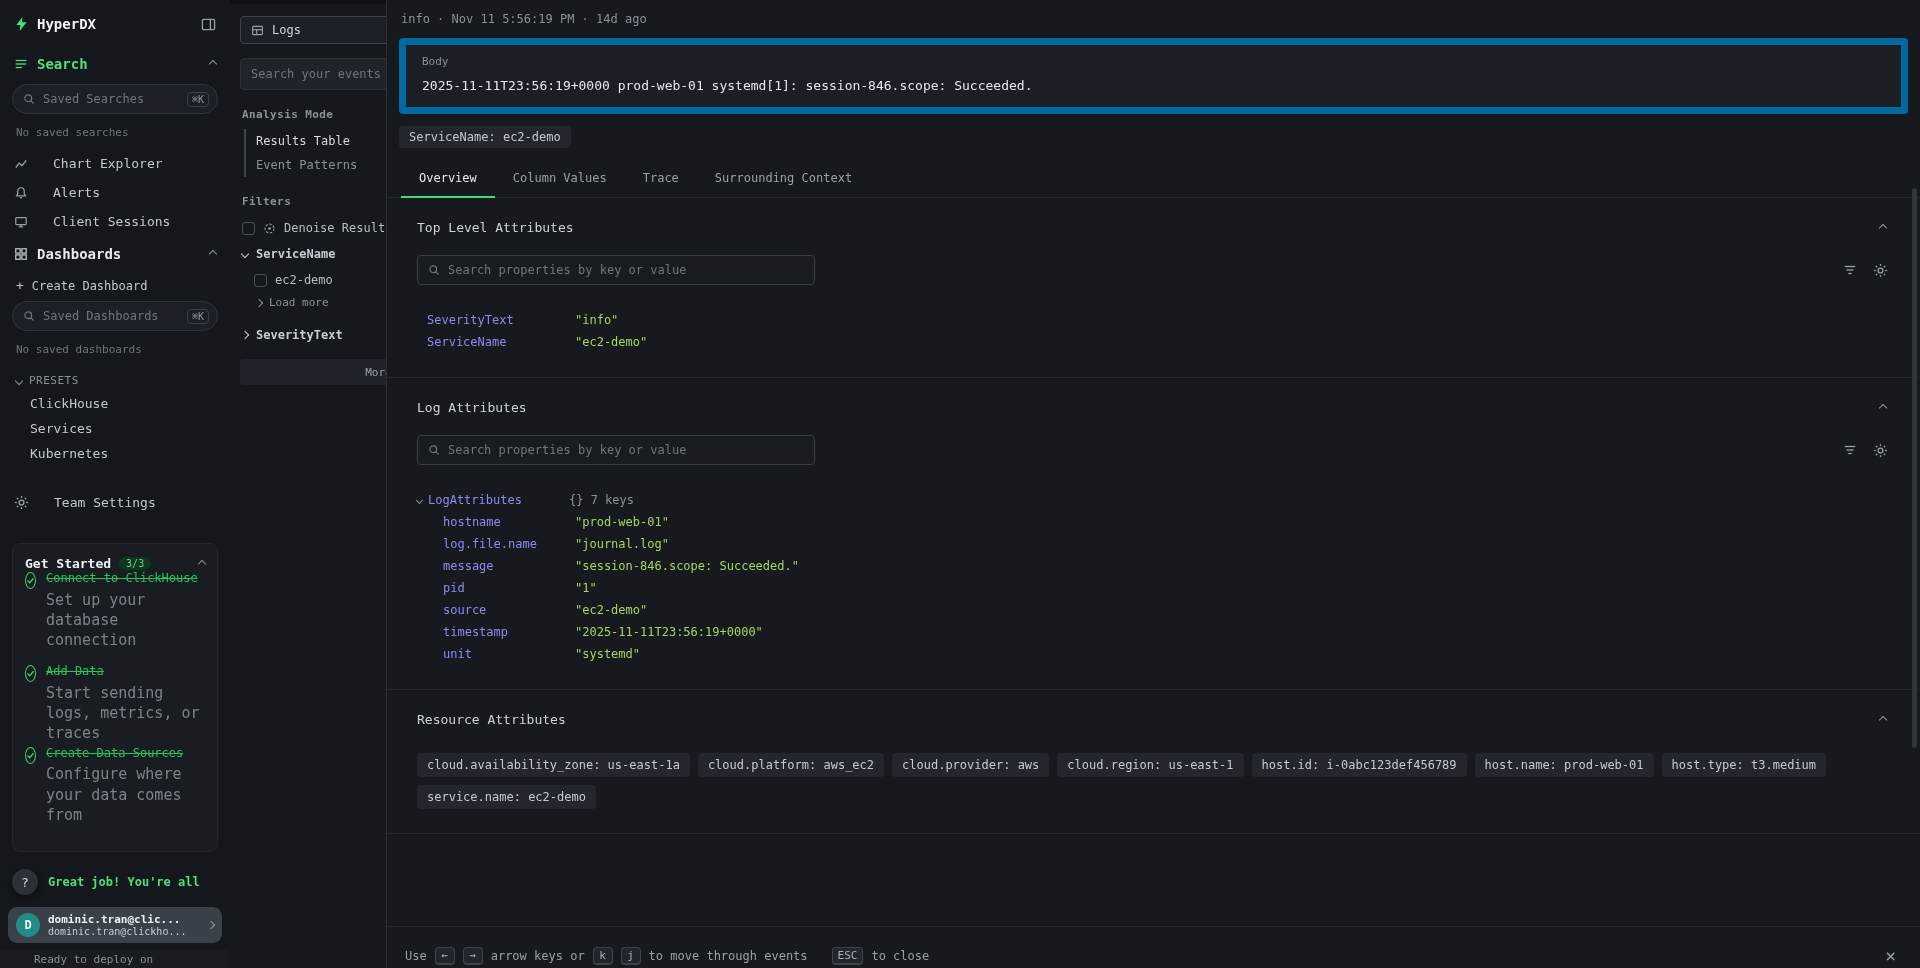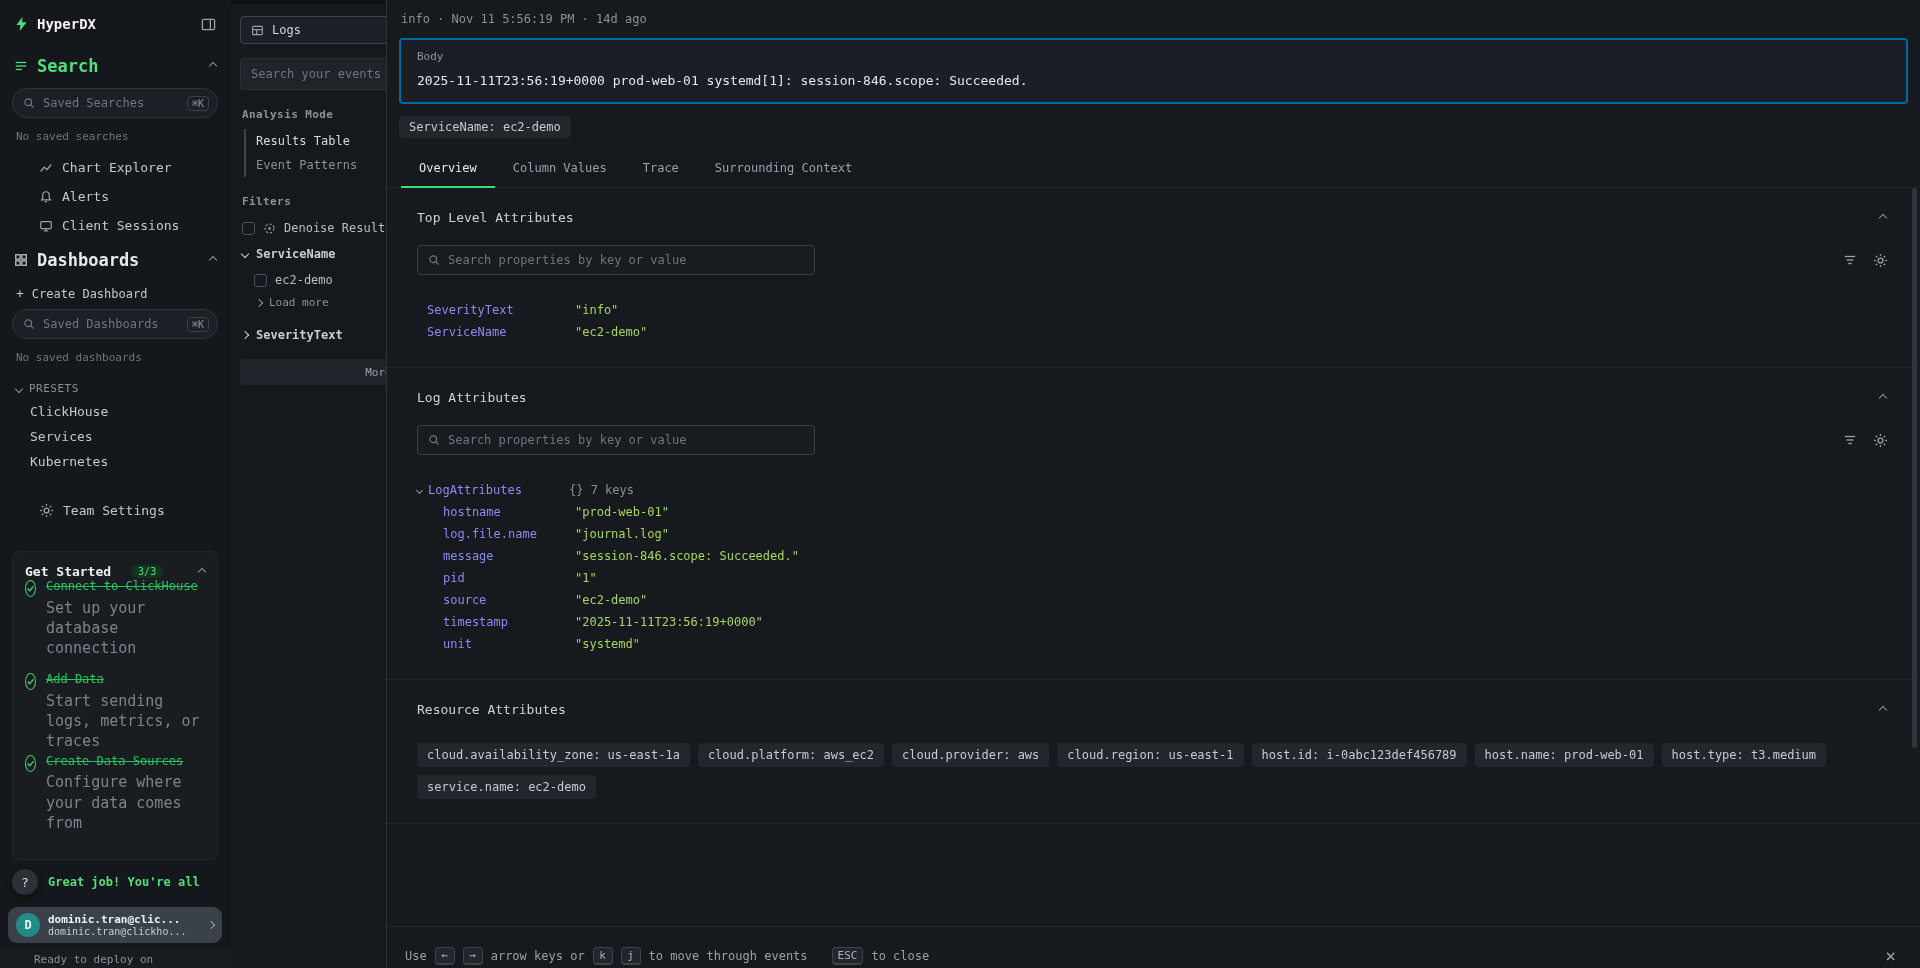--- a/index.html
+++ b/index.html
@@ -17,37 +17,37 @@
   kbd { display:inline-flex; align-items:center; justify-content:center; min-width:20px; height:18px;
         padding:0 5px; background:#22262c; border:1px solid #3c434b; border-bottom-width:2px;
         border-radius:4px; font:11px "DejaVu Sans Mono",monospace; color:#aab0b8; }
   .checkbox { width:13px; height:13px; border:1px solid #4a515a; border-radius:3px; background:#15181c; flex:0 0 auto; }
 
   
   #sidebar { position:absolute; left:0; top:0; width:230px; height:968px; background:#14171b;
              display:flex; flex-direction:column; padding:0 0 0 0; overflow:hidden; }
   .logo-row { display:flex; align-items:flex-end; gap:8px; padding:16px 14px 14px 14px; }
   .logo-text { font-weight:bold; font-size:14px; color:#f2f4f6; flex:1; }
-  .side-section-head { display:flex; align-items:center; gap:9px; padding:10px 14px; font-size:17px; font-weight:bold; }
+  .side-section-head { display:flex; align-items:center; gap:9px; padding:10px 14px; font-size:14px; font-weight:bold; }
   .side-section-head .chev { margin-left:auto; color:#8b9199; }
   .green { color:#50df7c; }
   .pill-search { display:flex; align-items:center; gap:8px; margin:2px 12px 6px 12px; height:30px;
                  padding:0 8px 0 10px; background:#1c2026; border:1px solid #30353c; border-radius:15px;
                  color:#6f757e; }
   .pill-search .ph { flex:1; font-size:12px; }
   .kbd-chip { font-size:10px; color:#8b9199; border:1px solid #3a4048; border-radius:4px; padding:1px 4px; }
   .empty-note { color:#6f757e; font-size:11px; padding:6px 14px 10px 16px; }
-  .nav-item { display:flex; align-items:center; gap:9px; padding:7px 14px; font-size:13px; color:#c3c8cf; cursor:default;margin-left:25px; }
+  .nav-item { display:flex; align-items:center; gap:25px; padding:7px 14px; font-size:13px; color:#c3c8cf; cursor:default; }
   .sub-item { display:flex; align-items:center; gap:8px; padding:6px 14px 6px 16px; font-size:12px; color:#c3c8cf; }
   .presets-head { display:flex; align-items:center; gap:7px; padding:8px 14px 4px 16px; font-size:11px;
                   color:#8b9199; letter-spacing:.5px; }
   .preset-item { padding:5px 14px 5px 30px; font-size:13px; color:#c3c8cf; }
 
   .gs-card { margin:26px 12px 0 12px; background:#191d22; border:1px solid #23272d; border-radius:8px; padding:12px; }
-  .gs-head { display:flex; align-items:center; gap:20px; margin-bottom:0; }
+  .gs-head { display:flex; align-items:center; gap:8px; margin-bottom:0; }
   .gs-title { font-weight:bold; font-size:13px; color:#eef1f4; }
   .gs-badge { background:#12351f; color:#4ade80; font-size:10px; border-radius:9px; padding:1px 7px; }
   .gs-head .chev { margin-left:auto; color:#8b9199; }
   .gs-item { display:flex; gap:10px; margin-bottom:14px; }
   .gs-check { width:17px; height:17px; border:1.5px solid #3fcf6f; border-radius:50%; display:flex;
               align-items:center; justify-content:center; color:#3fcf6f; margin-top:1px; }
   .gs-item-title { font-size:12px; color:#22c55e; text-decoration:line-through; line-height:1.3; }
   .gs-item-desc { font-size:15px; color:#7c838b; line-height:1.35; margin-top:3px; }
 
   .congrats-row { margin-top:auto; display:flex; align-items:center; gap:10px; padding:8px 12px; }
@@ -81,21 +81,21 @@
   .fc-group-head { display:flex; align-items:center; gap:8px; padding:7px 2px; font-size:12px; font-weight:bold; color:#c9ced6; }
   .loadmore { display:flex; align-items:center; gap:7px; padding:4px 2px 4px 4px; font-size:11px; color:#8b9199; }
   .more-bar { margin-top:10px; width:330px; height:26px; background:#20242a; display:flex; align-items:center;
               justify-content:center; color:#9aa0a8; font-size:11px; border-radius:3px; }
 
   
   #drawer { position:absolute; left:386px; top:0; width:1534px; height:968px; background:#16191e;
             border-left:1px solid #2c3036; display:flex; flex-direction:column; }
   #drawer-scroll { flex:1; overflow:hidden; position:relative; }
   .dw-header { padding:12px 14px 10px 14px; color:#8b9199; font-size:12px; }
-  .body-box { margin:2px 12px 0 12px; background:#1b1f25; border:2px solid #0369a1; border-radius:4px;
+  .body-box { margin:2px 12px 0 12px; background:#1b1f25; border:7px solid #0369a1; border-radius:4px;
               padding:10px 16px 14px 16px; }
   .body-label { font-size:11px; color:#8a9097; margin-bottom:10px; }
   .body-text { font-size:13px; color:#e4e7eb; }
   .svc-tag { display:inline-flex; margin:12px 0 0 12px; background:#23262c; border-radius:4px; padding:4px 10px;
              font-size:12px; color:#c6cbd2; }
   .tabs { display:flex; align-items:stretch; height:40px; margin-top:10px; border-bottom:1px solid #24272c;
           padding-left:14px; }
   .tab { display:flex; align-items:center; padding:0 18px; font-size:12px; color:#9aa0a8; position:relative; }
   .tab.active { color:#e8ebef; }
   .tab.active::after { content:""; position:absolute; left:0; right:0; bottom:-1px; height:2px; background:#3ddc6f; }

